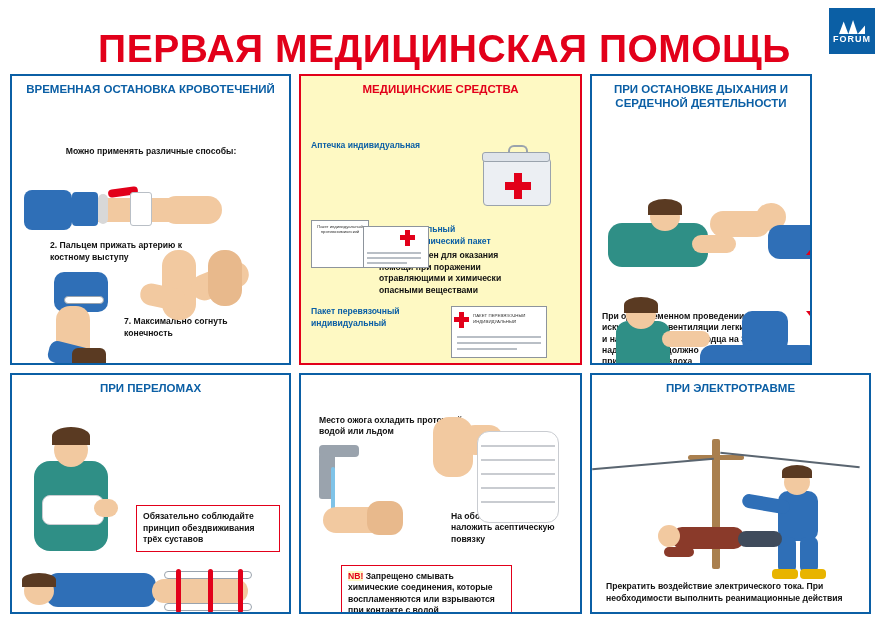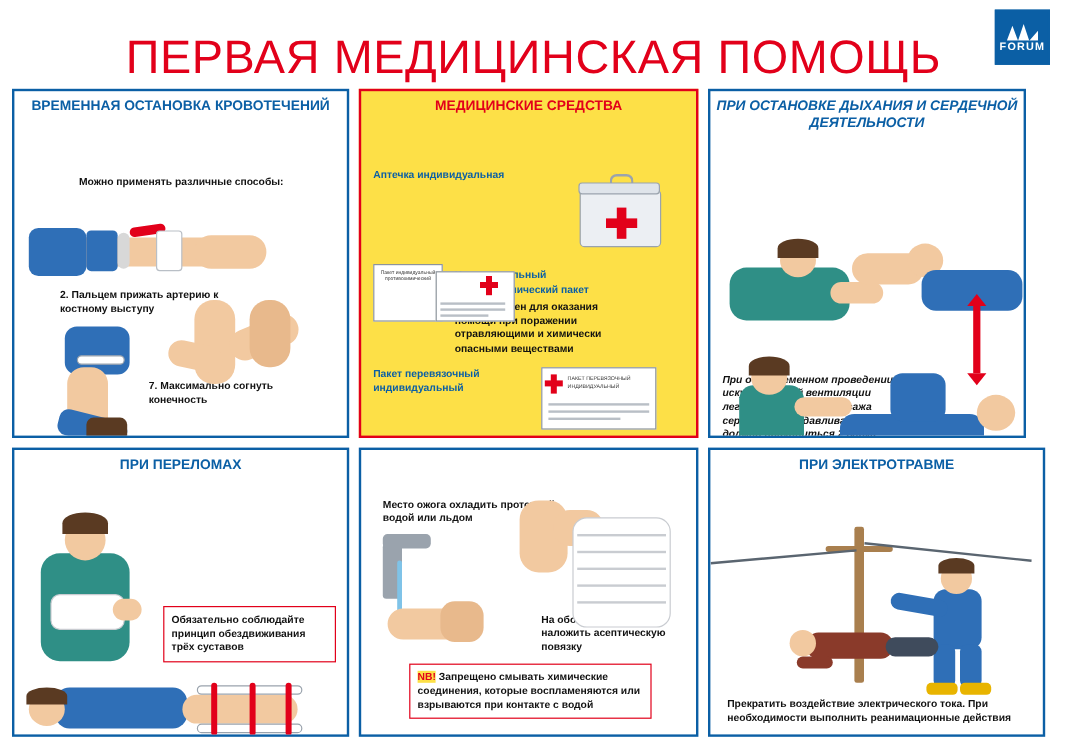--- a/index.html
+++ b/index.html
@@ -15,21 +15,21 @@
   .header {
     position: relative;
     height: 66px;
     display: flex;
     align-items: center;
     justify-content: center;
   }
   .main-title {
     color: #e2001a;
     font-size: 39px;
-    font-weight: normal;
+    font-weight: bold;
     letter-spacing: 0.5px;
     white-space: nowrap;
     text-align: center;
     margin-top: 31px;
   }
   .logo {
     position: absolute;
     right: 14px;
     top: 8px;
     width: 46px;
@@ -78,21 +78,21 @@
     text-align: center;
     padding: 6px 4px 4px;
     line-height: 1.25;
     text-transform: uppercase;
   }
   .panel.red .panel-title { color: #e2001a; }
   .panel-body { position: relative; height: 100%; }
 
   .r1 .panel:nth-child(1) { width: 281px; height: 291px; }
   .r1 .panel:nth-child(2) { width: 283px; height: 291px; }
-  .r1 .panel:nth-child(3) { width: 265px; height: 291px; font-style: italic; }
+  .r1 .panel:nth-child(3) { width: 222px; height: 291px; }
   .r2 .panel:nth-child(1) { width: 281px; height: 241px; }
   .r2 .panel:nth-child(2) { width: 283px; height: 241px; }
   .r2 .panel:nth-child(3) { width: 281px; height: 241px; }
 
   .cap {
     position: absolute;
     font-size: 8.6px;
     line-height: 1.33;
     color: #111;
     font-weight: bold;
@@ -105,21 +105,21 @@
     border: 1.5px solid #e2001a;
     padding: 5px 6px;
     background: #fff;
   }
   .fig { position: absolute; }
 
   
   .skin { background: #f2c9a0; }
   .skin2 { background: #e8b98c; }
   .white { background: #ffffff; }
-  .red { background: #fde047; }
+  .red { background: #fef9c3; }
 
   
   .kit {
     position: absolute;
     width: 68px; height: 48px;
     background: #eceff3;
     border: 1.5px solid #9aa3ad;
     border-radius: 4px;
   }
   .kit .lid {
@@ -320,21 +320,21 @@
         </div>
       </div>
     </div>
 
     <div class="panel">
       <div class="panel-body">
 
         <div class="cap" style="left:18px; top:40px; width:148px;">Место ожога охладить проточной водой или льдом</div>
         <div class="cap" style="left:150px; top:136px; width:120px;">На обожжённое место наложить асептическую повязку</div>
 
-        <div class="cap boxed" style="left:40px; top:178px; width:202px;">
+        <div class="cap boxed" style="left:40px; top:190px; width:171px;">
           <span class="cap red" style="position:static; font-weight:bold;">NB!</span>
           <span class="cap" style="position:static;">Запрещено смывать химические соединения, которые воспламеняются или взрываются при контакте с водой</span>
         </div>
 
         <div class="fig">
           <div class="limb" style="left:18px; top:78px; width:16px; height:46px; background:#9aa3ad; border-radius:3px;"></div>
           <div class="limb" style="left:18px; top:70px; width:40px; height:12px; background:#9aa3ad; border-radius:4px;"></div>
           <div class="limb" style="left:30px; top:92px; width:4px; height:46px; background:#7fc3e8;"></div>
           <div class="limb skin" style="left:22px; top:132px; width:66px; height:26px; border-radius:13px;"></div>
           <div class="limb skin2" style="left:66px; top:126px; width:36px; height:34px; border-radius:12px;"></div>

